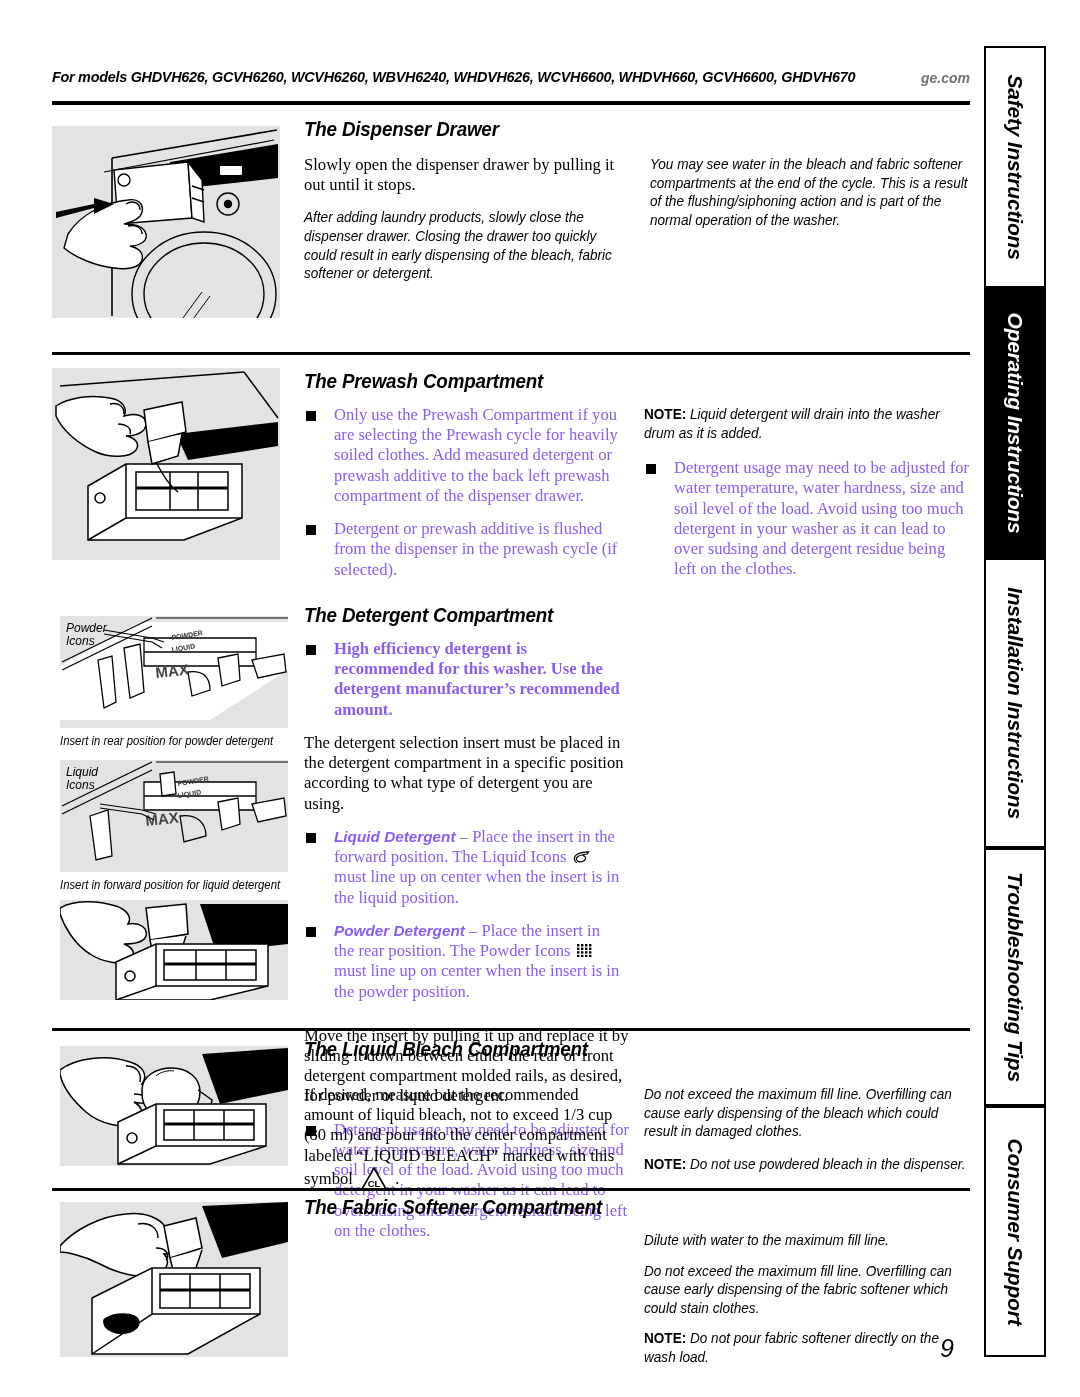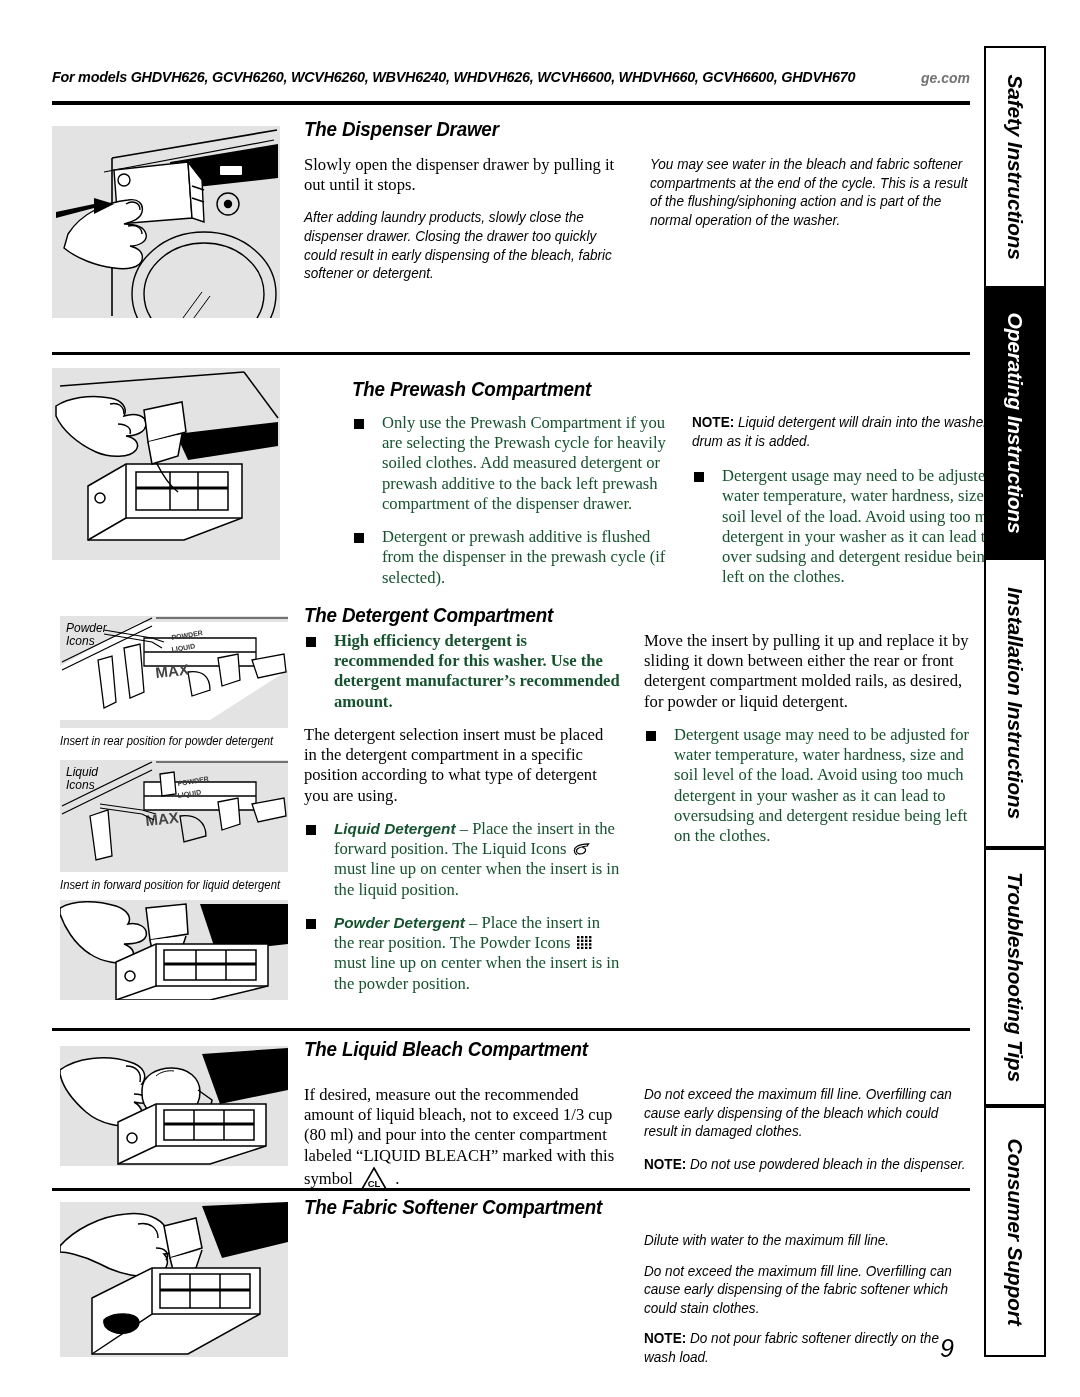--- a/index.html
+++ b/index.html
@@ -84,21 +84,21 @@
   }
   p.sans-ital:last-child { margin-bottom: 0; }
   p.sans-ital b, p.sans-ital .nb {
     font-weight: 700; font-style: normal;
   }
 
   ul.bul { list-style: none; }
   ul.bul li {
     position: relative;
     font-family: "Liberation Serif", serif;
-    font-size: 16.6px; line-height: 1.22; color: #14532d;
+    font-size: 16.6px; line-height: 1.22; color: #8b5cf6;
     padding-left: 30px; margin-bottom: 13px;
   }
   ul.bul li:last-child { margin-bottom: 0; }
   ul.bul li::before {
     content: ""; position: absolute; left: 2px; top: 6px;
     width: 10px; height: 10px; background: #000;
   }
   ul.bul li.bold { font-weight: 700; }
   ul.bul li .lead {
     font-family: "Liberation Sans", sans-serif;
@@ -252,21 +252,21 @@
           <path d="M58 36 C66 34, 72 38, 72 46" fill="none"></path>
           <path d="M66 56 C74 56, 80 60, 78 66" fill="none"></path>
 
           <path d="M92 42 L130 34 L134 64 L96 74 Z"></path>
           <path d="M96 74 L100 96 L126 88 L130 66" fill="#fff"></path>
           <path d="M104 94 C112 110, 118 118, 126 124" fill="none"></path>
         </g>
       </svg>
     </div>
 
-    <div style="position:absolute;left:252px;top:16px;width:666px;margin-left:48px;">
+    <div style="position:absolute;left:252px;top:8px;width:666px;">
       <h2 class="sec-title">The Prewash Compartment</h2>
       <div class="cols" style="margin-top:12px;">
         <div class="col">
           <ul class="bul">
             <li>Only use the Prewash Compartment if you are selecting the Prewash cycle for heavily soiled clothes. Add measured detergent or prewash additive to the back left prewash compartment of the dispenser drawer.</li>
             <li>Detergent or prewash additive is flushed from the dispenser in the prewash cycle (if selected).</li>
           </ul>
         </div>
         <div class="col wide">
           <p class="sans-ital"><b>NOTE:</b><span> Liquid detergent will drain into the washer drum as it is added.</span></p>
@@ -358,21 +358,21 @@
           <path d="M136 50 L136 80" fill="none"></path>
           <path d="M166 50 L166 80" fill="none"></path>
           <path d="M104 64 L196 64" fill="none" stroke-width="3"></path>
           <circle cx="70" cy="76" r="5"></circle>
         </g>
       </svg>
     </div>
 
     <div style="position:absolute;left:252px;top:0px;width:666px;">
       <h2 class="sec-title">The Detergent Compartment</h2>
-      <div class="cols" style="margin-top:4px;">
+      <div class="cols" style="margin-top:12px;flex-direction:column;">
         <div class="col">
           <ul class="bul">
             <li class="bold">High efficiency detergent is recommended for this washer. Use the detergent manufacturer’s recommended amount.</li>
           </ul>
           <p class="serif" style="margin-top:13px;">The detergent selection insert must be placed in the detergent compartment in a specific position according to what type of detergent you are using.</p>
           <ul class="bul">
             <li><span class="lead">Liquid Detergent</span><span> – Place the insert in the forward position. The Liquid Icons </span><span class="icon-liquid"><svg width="17" height="13" viewBox="0 0 17 13">
                     <path d="M3.5 11.5 C0.6 9.8 0.6 5.2 4.2 3.2 C7.4 1.4 12 1.0 15.6 0.8 L14.2 3.0 C10.4 3.4 6.4 4.2 4.6 5.8 C2.8 7.4 3.2 9.8 5.6 10.6 C8.2 11.5 11.6 10.2 12.4 8.0 C13.0 6.3 12.0 4.8 10.0 4.6" fill="none" stroke="#000" stroke-width="1.25" stroke-linecap="round"></path>
                   </svg></span><span> must line up on center when the insert is in the liquid position.</span></li>
             <li><span class="lead">Powder Detergent</span><span> – Place the insert in the rear position. The Powder Icons </span><span class="icon-powder"><svg width="15" height="13" viewBox="0 0 15 13">

